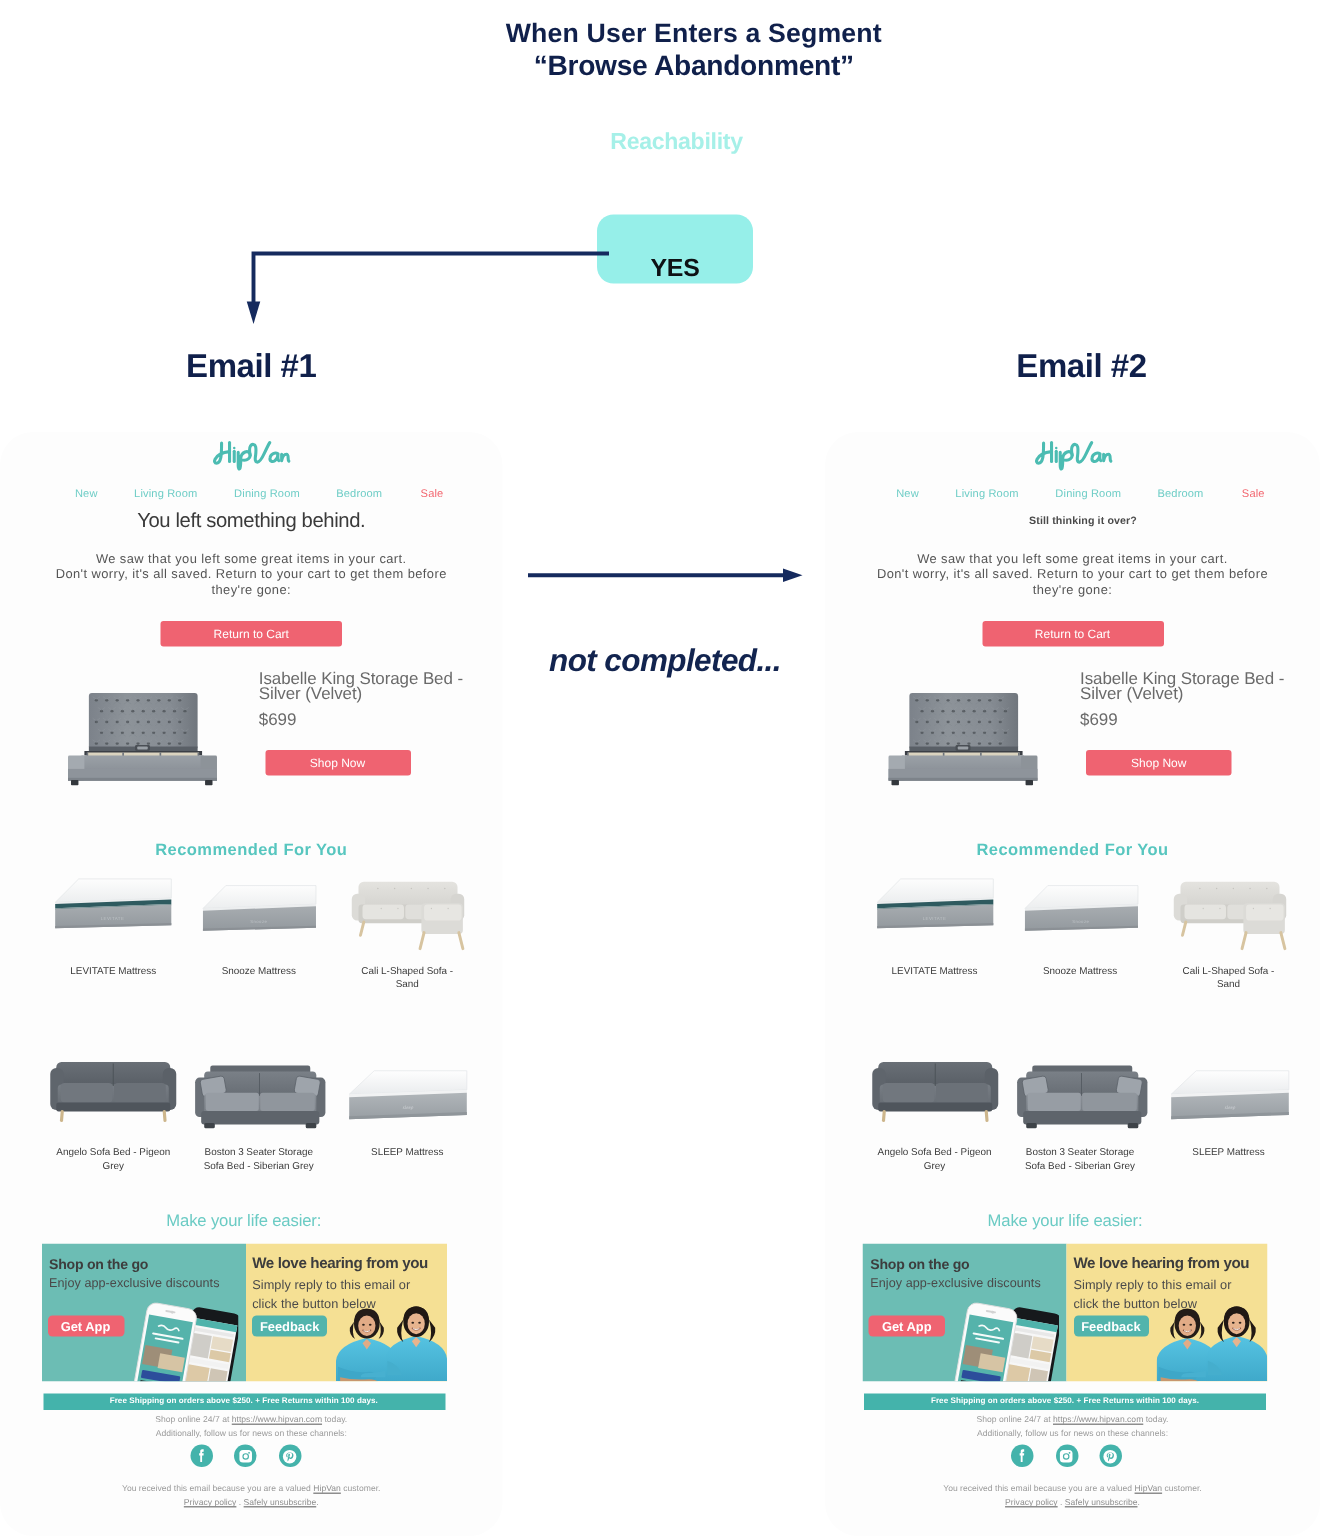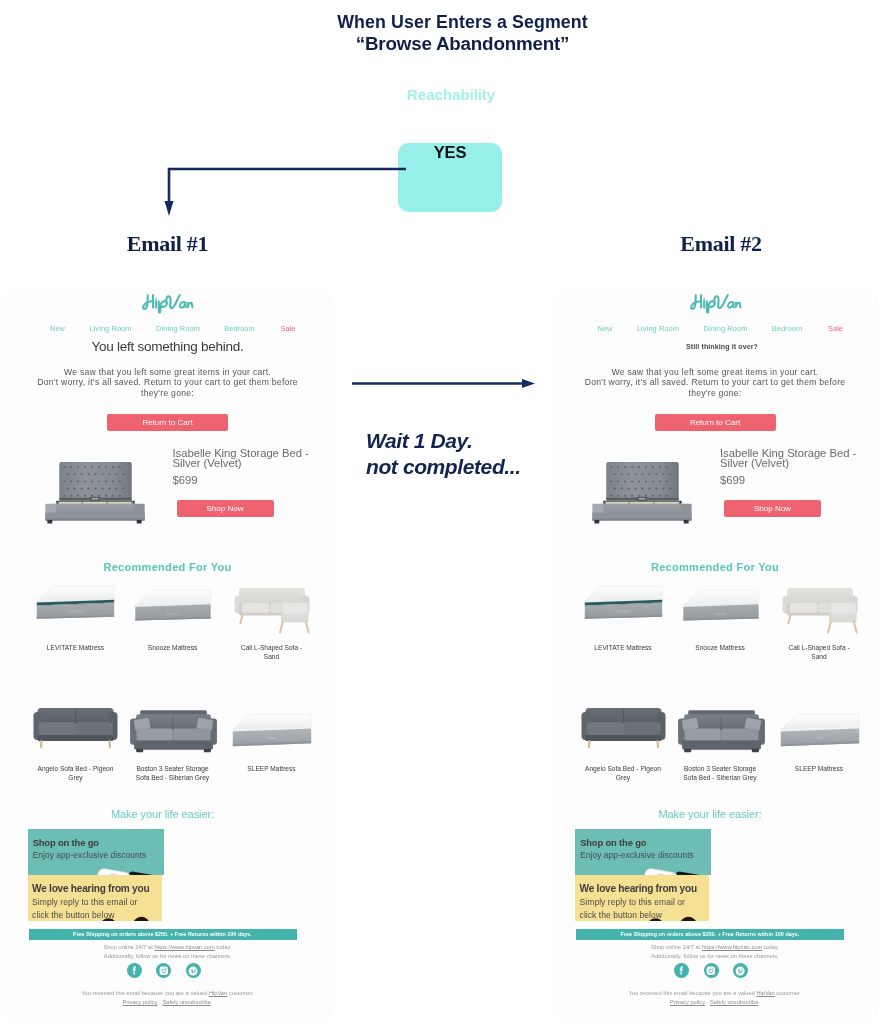--- a/index.html
+++ b/index.html
@@ -7,24 +7,24 @@
   body{width:883px;height:1024px;background:#ffffff;
        font-family:"Liberation Sans",sans-serif;overflow:hidden;position:relative;}
   .stage{position:absolute;left:0;top:0;width:883px;height:1024px;}
 
   
   .flow-title{position:absolute;left:0;top:12px;width:925px;text-align:center;
     color:#10204b;font-weight:700;font-size:17.8px;line-height:21px;letter-spacing:.1px;}
   .flow-title .l2{font-size:18.8px;letter-spacing:-.2px;}
   .reach{position:absolute;left:0;top:86px;width:902px;text-align:center;
     color:#a6f0e8;font-weight:700;font-size:15.4px;letter-spacing:-.2px;}
-  .yesbox{position:absolute;left:398px;top:143px;width:104px;height:69px;
-    background:#96efe9;border-radius:11px;display:flex;align-items:flex-start;justify-content:center;
+  .yesbox{position:absolute;left:398px;top:143px;width:104px;height:46px;
+    background:#96efe9;border-radius:11px;display:flex;align-items:flex-end;justify-content:center;
     color:#0d1114;font-weight:700;font-size:16.6px;letter-spacing:-.2px;}
-  .email-label{position:absolute;color:#10204b;font-weight:700;font-size:22px;letter-spacing:-.3px;font-family:Liberation Serif, serif;}
+  .email-label{position:absolute;color:#10204b;font-weight:700;font-size:22px;letter-spacing:-.3px;}
   .wait-note{position:absolute;left:366px;top:428px;width:200px;color:#12244f;
     font-style:italic;font-weight:700;font-size:21px;line-height:25.8px;letter-spacing:-.4px;}
 
   
   .card{position:absolute;top:288px;width:335px;height:736px;background:#fdfdfd;
     border-radius:22px;overflow:hidden;}
   .card.left{left:0;}
   .card.right{left:550px;width:330px;}
   .card-inner{position:absolute;left:0;top:0;width:100%;height:100%;}
 
@@ -38,21 +38,21 @@
     font-size:8.6px;line-height:10.6px;letter-spacing:.28px;}
   .cta{position:absolute;background:#ef6371;color:#fff;border-radius:2px;
     display:flex;align-items:center;justify-content:center;font-size:8px;}
   .prod-title{position:absolute;color:#6a6a6a;font-size:11.3px;line-height:10.4px;letter-spacing:-.05px;}
   .prod-price{position:absolute;color:#6a6a6a;font-size:11.3px;}
   .rec-title{position:absolute;left:0;width:100%;text-align:center;color:#57c6bf;
     font-weight:700;font-size:11px;letter-spacing:.3px;}
   .rec-cap{position:absolute;text-align:center;color:#3b3b3b;font-size:6.6px;line-height:9px;}
   .make-title{position:absolute;left:-5px;width:100%;text-align:center;color:#6bcbc4;
     font-size:11.1px;letter-spacing:-.1px;}
-  .promo{position:absolute;display:flex;overflow:hidden;flex-direction:column;}
+  .promo{position:absolute;display:flex;overflow:hidden;}
   .promo .pane{position:relative;overflow:hidden;}
   .promo .teal{background:#6cbdb4;}
   .promo .yellow{background:#f5e094;}
   .promo h4{margin:0;color:#3d3d3d;font-weight:700;}
   .promo p{margin:0;color:#4a4a4a;}
   .pbtn{position:absolute;border-radius:3px;display:flex;align-items:center;justify-content:center;
     color:#fff;font-weight:700;}
   .shipbar{position:absolute;background:#44b3ab;color:#fff;display:flex;align-items:center;
     justify-content:center;font-size:5.38px;font-weight:700;letter-spacing:.04px;}
   .footline{position:absolute;left:0;width:100%;text-align:center;color:#9a9a9a;
@@ -85,21 +85,20 @@
 
   <svg class="arrow" style="position:absolute;left:350px;top:374px;width:188px;height:18px;overflow:visible">
     <path d="M 2 9.5 L 174 9.5" fill="none" stroke="#152a5e" stroke-width="2.6"></path>
     <path d="M 185 9.5 L 172 5 L 172 14 Z" fill="#152a5e"></path>
   </svg>
 
   <div class="email-label" style="left:0;top:231px;width:335px;text-align:center">Email #1</div>
   <div class="email-label" style="left:550px;top:231px;width:342px;text-align:center">Email #2</div>
 
   <div class="wait-note">
-    <div>Wait 1 Day.</div>
     <div>not completed...</div>
   </div>
 
   <div class="card left">
     <div class="card-inner" id="card1">
         <div class="logo"><svg width="55" height="23" viewBox="-4 -2 228 92" fill="none" stroke="#4cbcb2" stroke-width="8.5" stroke-linecap="round" stroke-linejoin="round">
 
   <path d="M28 10 C28 26 28 40 26 50 C24 60 19 66 14 66 C9 66 7 61 10 55 C16 43 32 36 50 34"></path>
   <path d="M50 9 C50 30 50 46 50 61"></path>
 

